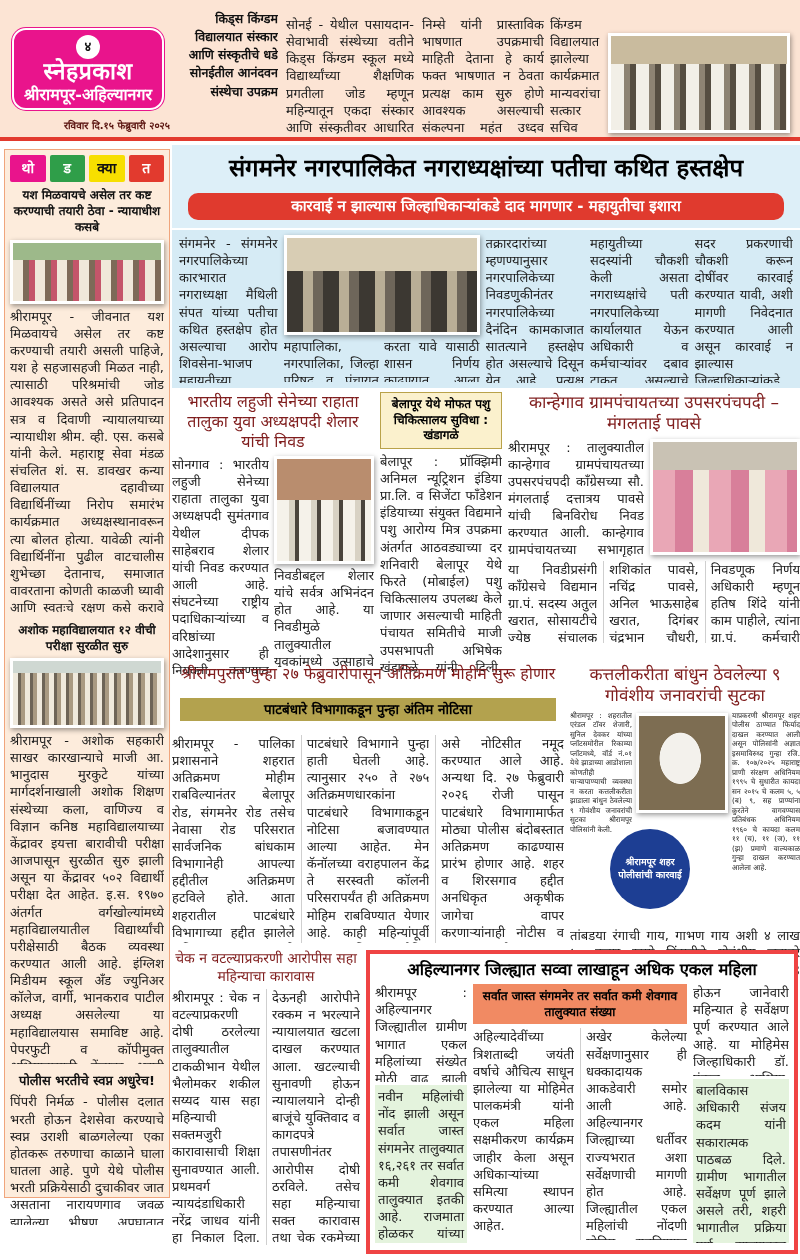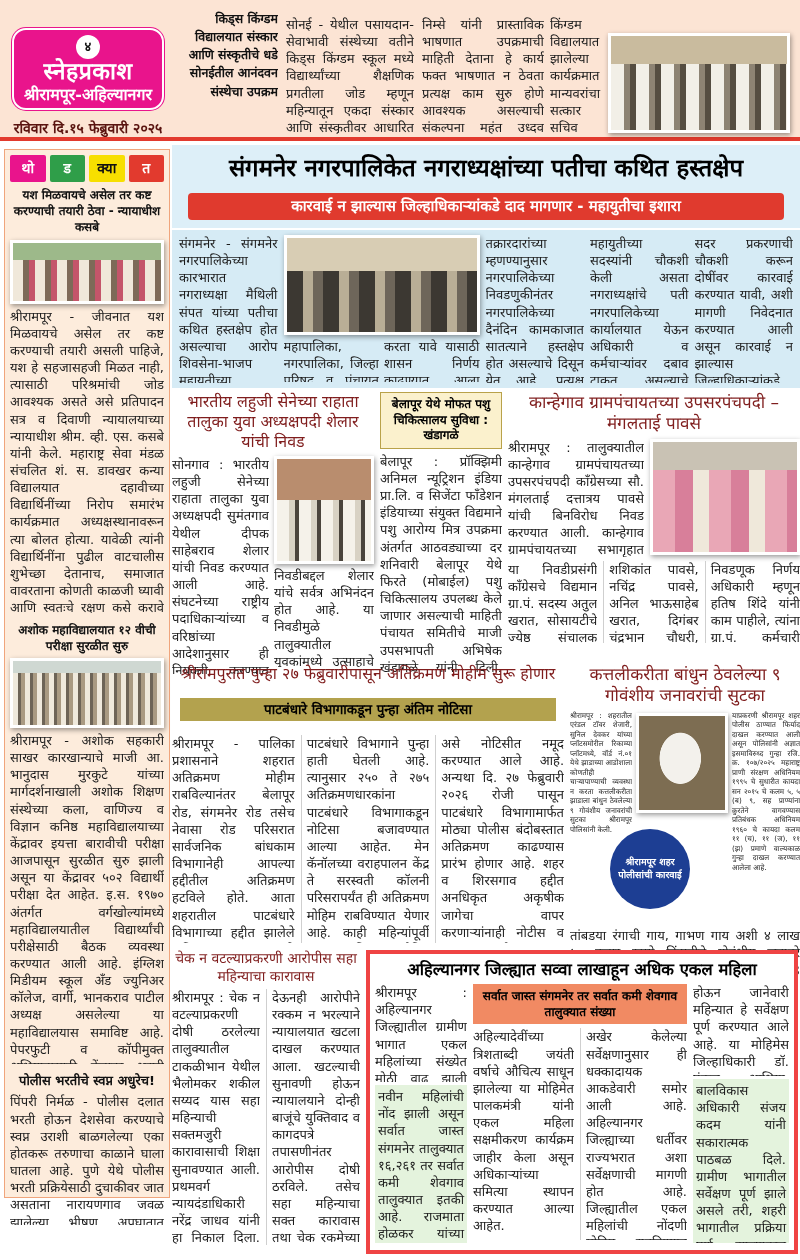--- a/index.html
+++ b/index.html
@@ -13,31 +13,31 @@
   .cols > div { flex:1; }
 
   
   .top-band { left:0; top:0; width:800px; height:141px; background:#fce4d4; border-bottom:4px solid #e23a2e; }
   .masthead-box { position:absolute; left:12px; top:28px; width:152px; height:82px; background:#e9148c;
                   border:2px solid #fff; border-radius:14px; box-shadow:0 0 0 1px #e9148c; text-align:center; color:#fff; }
   .edition-circle { width:24px; height:24px; border-radius:50%; background:#fff; color:#111; font-weight:bold;
                     font-size:13px; line-height:24px; margin:5px auto 0; }
   .masthead-title { font-size:23px; font-weight:bold; line-height:1.05; letter-spacing:0.5px; }
   .masthead-sub { font-size:16px; font-weight:bold; }
-  .date-line { position:absolute; left:6px; top:118px; width:164px; text-align:center; font-size:14px; font-weight:bold; color:#5a1410; }
+  .date-line { position:absolute; left:6px; top:118px; width:164px; text-align:right; font-size:10px; font-weight:bold; color:#5a1410; }
   .top-headline { position:absolute; left:170px; top:10px; width:108px; height:124px; font-size:12.5px; font-weight:bold;
                   text-align:right; line-height:1.45; color:#111; overflow:hidden; }
   .top-col { position:absolute; top:16px; height:118px; }
   .photo { border:3px solid #fff; box-shadow:1px 2px 5px rgba(0,0,0,.4); }
 
   
   .lead-strip { left:172px; top:145px; width:628px; height:83px; background:#ddeff8; text-align:center; }
   .lead-headline { font-size:24px; font-weight:bold; color:#000; line-height:46px; white-space:nowrap; overflow:hidden; }
   .lead-banner { margin:2px auto 0; width:596px; height:27px; background:#e03a2e; color:#fff; font-weight:bold;
-                 font-size:15px; line-height:27px; white-space:nowrap; overflow:hidden; border-radius:4px; }
+                 font-size:15px; line-height:27px; white-space:nowrap; overflow:hidden; border-radius:10px; }
 
   
   .lead-article { left:172px; top:230px; width:628px; height:158px; background:#d6ebf5; padding:5px 7px; display:flex; gap:6px; }
   .lead-article .col { flex:1; }
   .lead-photo-wrap { width:196px; flex:0 0 196px; }
   .lead-photo { width:196px; height:100px; }
   .lead-photo-cols { display:flex; gap:5px; margin-top:3px; height:44px; }
   .lead-photo-cols > div { flex:1; }
 
   

